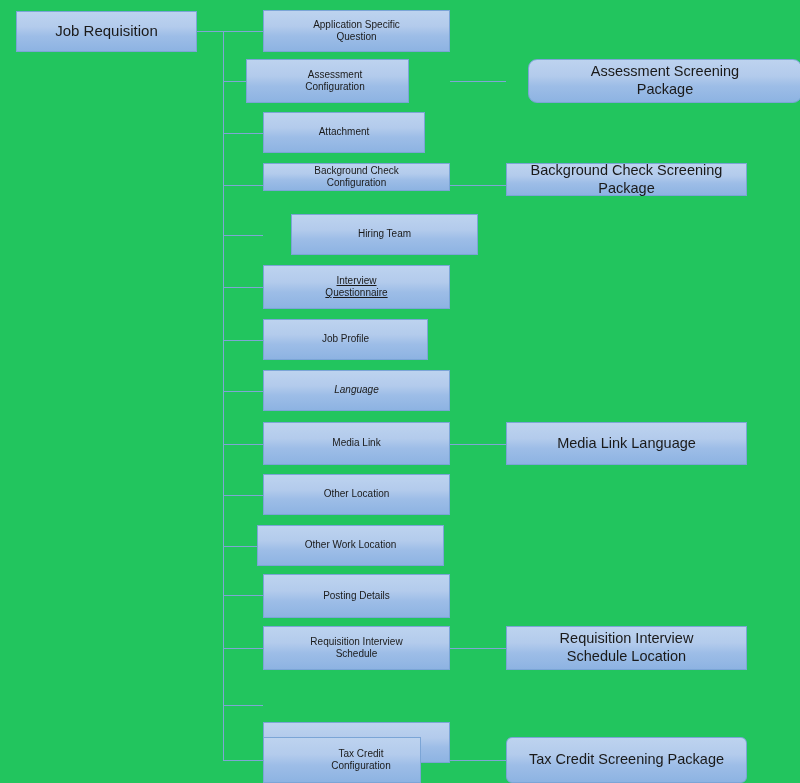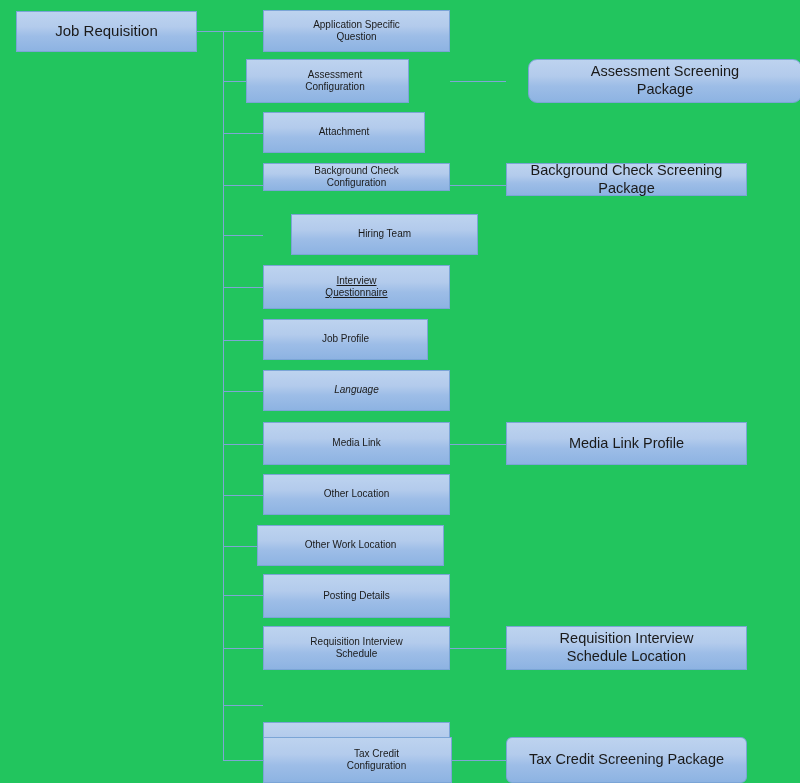--- a/index.html
+++ b/index.html
@@ -103,24 +103,24 @@
 Questionnaire</span></div>
       <div class="node level-2" style="left: 263px; top: 319px; width: 165px; height: 41px;"><span class="node-label">Job Profile</span></div>
       <div class="node level-2" style="left: 263px; top: 370px; width: 187px; height: 41px; font-style: italic;"><span class="node-label">Language</span></div>
       <div class="node level-2" style="left: 263px; top: 422px; width: 187px; height: 43px;"><span class="node-label">Media Link</span></div>
       <div class="node level-2" style="left: 263px; top: 474px; width: 187px; height: 41px;"><span class="node-label">Other Location</span></div>
       <div class="node level-2" style="left: 257px; top: 525px; width: 187px; height: 41px;"><span class="node-label">Other Work Location</span></div>
       <div class="node level-2" style="left: 263px; top: 574px; width: 187px; height: 44px;"><span class="node-label">Posting Details</span></div>
       <div class="node level-2" style="left: 263px; top: 626px; width: 187px; height: 44px;"><span class="node-label">Requisition Interview
 Schedule</span></div>
       <div class="node level-2" style="left: 263px; top: 684px; width: 187px; height: 41px; margin-top: 38px;"><span class="node-label">Staffing Agent</span></div>
-      <div class="node level-2" style="left: 263px; top: 737px; width: 189px; height: 46px; padding-left: 44px;"><span class="node-label">Tax Credit
+      <div class="node level-2" style="left: 263px; top: 737px; width: 158px; height: 46px; padding-left: 44px;"><span class="node-label">Tax Credit
 Configuration</span></div>
       <div class="node level-3" style="left: 528px; top: 59px; width: 274px; height: 44px; border-radius: 9px;"><span class="node-label">Assessment Screening
 Package</span></div>
       <div class="node level-3" style="left: 506px; top: 163px; width: 241px; height: 33px;"><span class="node-label">Background Check Screening
 Package</span></div>
-      <div class="node level-3" style="left: 506px; top: 422px; width: 241px; height: 43px;"><span class="node-label">Media Link Profile</span></div>
+      <div class="node level-3" style="left: 506px; top: 422px; width: 241px; height: 43px;"><span class="node-label">Media Link Language</span></div>
       <div class="node level-3" style="left: 506px; top: 626px; width: 241px; height: 44px;"><span class="node-label">Requisition Interview
 Schedule Location</span></div>
       <div class="node level-3" style="left: 506px; top: 737px; width: 241px; height: 46px; border-radius: 6px;"><span class="node-label">Tax Credit Screening Package</span></div>
     </div>
 </div>
 
 </body></html>

